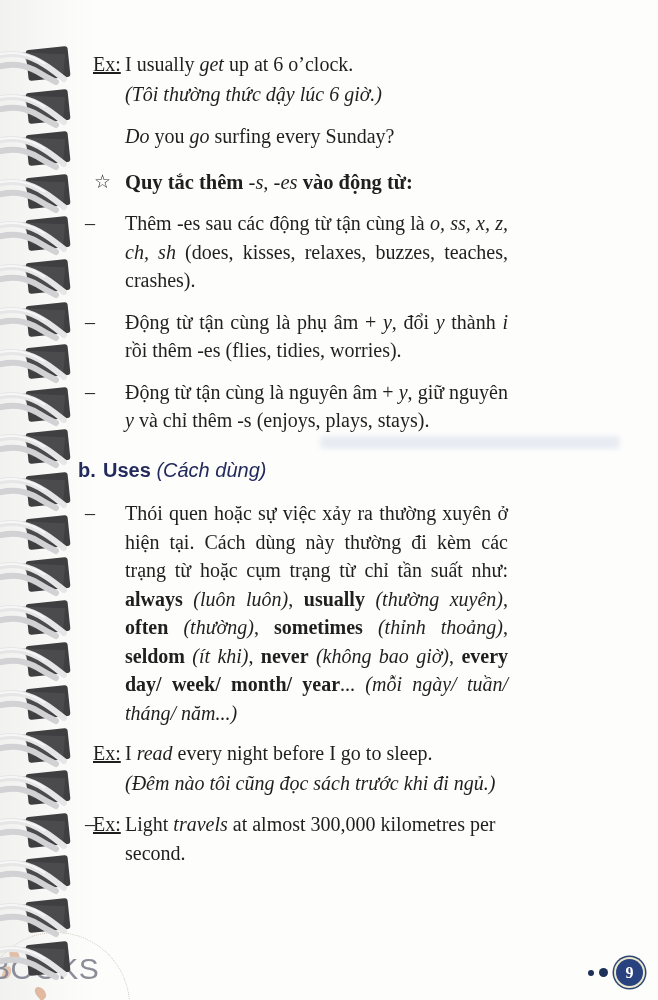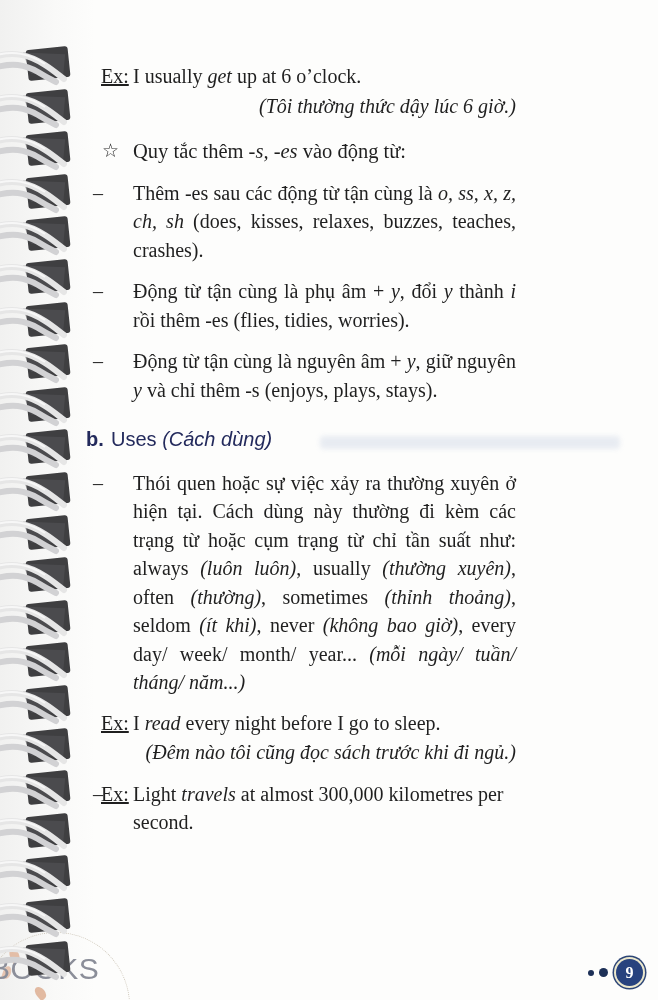--- a/index.html
+++ b/index.html
@@ -11,47 +11,47 @@
     background:linear-gradient(90deg,#f1f1f0 0px,#f9f9f8 55px,#fdfdfc 95px,#fdfdfc 100%);
     color:#1f1f1f;
   }
 
   
   .binding { position:absolute; left:0; top:0; width:82px; height:1000px; z-index:3; }
   .coil { position:absolute; left:0; width:76px; height:40px; }
 
   
   .content {
-    position:absolute; left:0; top:16px; width:544px;
+    position:absolute; left:0; top:4px; width:544px;
     padding:46px 36px 0 78px;
-    font-size:20px; line-height:28.5px; z-index:2;margin-left:8px;
+    font-size:20px; line-height:28.5px; z-index:2;
   }
   .blk { position:relative; margin-top:12px; }
   .content .blk:first-child { margin-top:0; }
 
   .blk-ex    { padding-left:47px; }
-  .blk-trans { padding-left:47px; font-style:italic; margin-top:1px;text-align:right; }
+  .blk-trans { padding-left:47px; font-style:italic; margin-top:1px; }
   .blk-plain { padding-left:47px; margin-top:14px; }
   .blk-para  { padding-left:47px; text-align:justify; margin-top:11px; }
   .blk-bullet{ padding-left:47px; text-align:justify; margin-top:13px; }
   .blk-star  { padding-left:47px; font-weight:bold; margin-top:17px; font-size:20.5px; }
   .blk-bheading {
     padding-left:25px; margin-top:21px; margin-bottom:15px;
     font-family:"Liberation Sans", sans-serif; font-weight:bold;
     font-size:20px; color:#232a5c;
   }
 
   .marker { position:absolute; }
   .marker-ex { left:15px; text-decoration:underline; }
   .marker-bullet { left:7px; }
   .marker-star { left:16px; font-weight:normal; font-size:19px; }
   .marker-bheading { left:0; }
 
   .sg-n {}
-  .sg-b { font-weight:normal; }
+  .sg-b { font-weight:bold; }
   .sg-i { font-style:italic; }
   .sg-bi { font-weight:normal; font-style:italic; }
 
   
   .smudge {
     position:absolute; background:#9fb0cf; opacity:0.22;
     filter:blur(2.5px); border-radius:4px; z-index:1;
   }
 
   
@@ -246,20 +246,21 @@
           <path d="M -3 21 C 12 17 24 18 38 26 C 46 31 52 34 56 36" fill="none" stroke="#d2d2d4" stroke-width="6" stroke-linecap="round"></path>
           <path d="M -3 9 C 14 5 28 7 45 18" fill="none" stroke="#f7f7f7" stroke-width="2"></path>
         </svg></div>
     </div>
 
   <div class="smudge" style="left:320px; top:436px; width:300px; height:13px;"></div>
 
   <div class="content">
       <div class="blk blk-ex"><span class="marker marker-ex">Ex:</span><span class="sg-n">I usually </span><span class="sg-bi">get</span><span class="sg-n"> up at 6 o’clock.</span></div>
       <div class="blk blk-trans"><span class="sg-i">(Tôi thường thức dậy lúc 6 giờ.)</span></div>
+      <div class="blk blk-plain"><span class="sg-bi">Do</span><span class="sg-n"> you </span><span class="sg-bi">go</span><span class="sg-n"> surfing every Sunday?</span></div>
       <div class="blk blk-star"><span class="marker marker-star">☆</span><span class="sg-b">Quy tắc thêm </span><span class="sg-bi">-s, -es</span><span class="sg-b"> vào động từ:</span></div>
       <div class="blk blk-bullet"><span class="marker marker-bullet">–</span><span class="sg-n">Thêm -es sau các động từ tận cùng là </span><span class="sg-i">o, ss, x, z, ch, sh</span><span class="sg-n"> (does, kisses, relaxes, buzzes, teaches, crashes).</span></div>
       <div class="blk blk-bullet"><span class="marker marker-bullet">–</span><span class="sg-n">Động từ tận cùng là phụ âm + </span><span class="sg-i">y</span><span class="sg-n">, đổi </span><span class="sg-i">y</span><span class="sg-n"> thành </span><span class="sg-i">i</span><span class="sg-n"> rồi thêm -es (flies, tidies, worries).</span></div>
       <div class="blk blk-bullet"><span class="marker marker-bullet">–</span><span class="sg-n">Động từ tận cùng là nguyên âm + </span><span class="sg-i">y</span><span class="sg-n">, giữ nguyên </span><span class="sg-i">y</span><span class="sg-n"> và chỉ thêm -s (enjoys, plays, stays).</span></div>
       <div class="blk blk-bheading"><span class="marker marker-bheading">b.</span><span class="sg-b">Uses </span><span class="sg-bi">(Cách dùng)</span></div>
       <div class="blk blk-bullet"><span class="marker marker-bullet">–</span><span class="sg-n">Thói quen hoặc sự việc xảy ra thường xuyên ở hiện tại. Cách dùng này thường đi kèm các trạng từ hoặc cụm trạng từ chỉ tần suất như: </span><span class="sg-b">always</span><span class="sg-n"> </span><span class="sg-i">(luôn luôn)</span><span class="sg-n">, </span><span class="sg-b">usually</span><span class="sg-n"> </span><span class="sg-i">(thường xuyên)</span><span class="sg-n">, </span><span class="sg-b">often</span><span class="sg-n"> </span><span class="sg-i">(thường)</span><span class="sg-n">, </span><span class="sg-b">sometimes</span><span class="sg-n"> </span><span class="sg-i">(thỉnh thoảng)</span><span class="sg-n">, </span><span class="sg-b">seldom</span><span class="sg-n"> </span><span class="sg-i">(ít khi)</span><span class="sg-n">, </span><span class="sg-b">never</span><span class="sg-n"> </span><span class="sg-i">(không bao giờ)</span><span class="sg-n">, </span><span class="sg-b">every day/ week/ month/ year</span><span class="sg-n">... </span><span class="sg-i">(mỗi ngày/ tuần/ tháng/ năm...)</span></div>
       <div class="blk blk-ex"><span class="marker marker-ex">Ex:</span><span class="sg-n">I </span><span class="sg-bi">read</span><span class="sg-n"> every night before I go to sleep.</span></div>
       <div class="blk blk-trans"><span class="sg-i">(Đêm nào tôi cũng đọc sách trước khi đi ngủ.)</span></div>
       <div class="blk blk-bullet"><span class="marker marker-bullet">–</span></div>
       <div class="blk blk-ex"><span class="marker marker-ex">Ex:</span><span class="sg-n">Light </span><span class="sg-bi">travels</span><span class="sg-n"> at almost 300,000 kilometres per second.</span></div>

